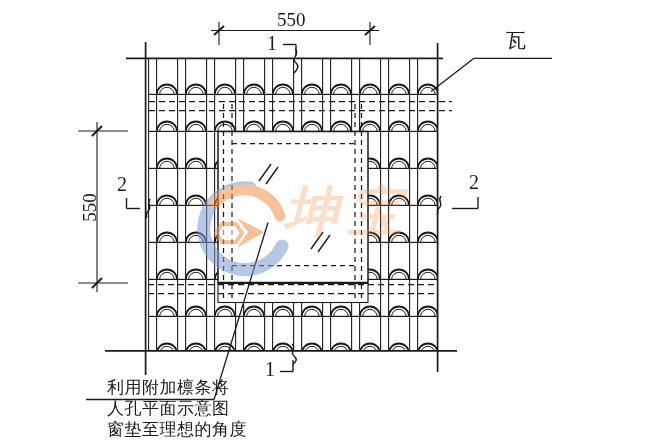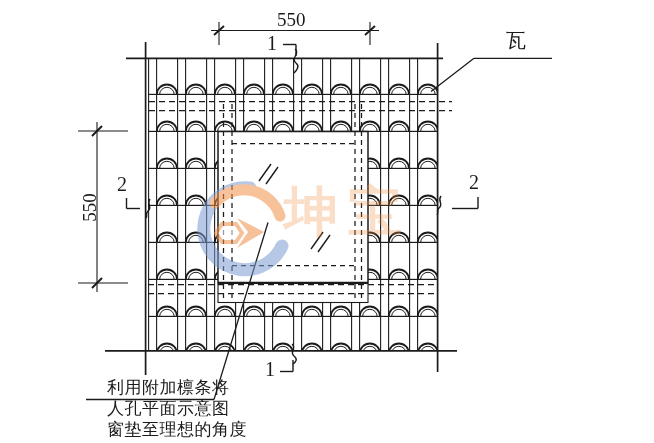--- a/index.html
+++ b/index.html
@@ -129,21 +129,21 @@
       <line x1="318" y1="252" x2="330" y2="235"></line>
     </g>
   </svg>
 
   <svg class="wm-logo" width="112" height="106" viewBox="0 0 112 106" style="left:188px;top:176px;position:absolute;">
     <path d="M62,12 A41,41 0 1 0 94,70" fill="none" stroke="#7b9cd0" stroke-width="13" stroke-linecap="round"></path>
     <path d="M27,27 A38,38 0 0 1 92,40" fill="none" stroke="#f29246" stroke-width="11" stroke-linecap="round"></path>
     <polygon points="49,42 76,56 49,72 60,56" fill="#ef8f45"></polygon>
     <polygon points="34,48 48,48 54,57 48,66 34,66 28,57" fill="#ffffff" stroke="#ef8f45" stroke-width="4"></polygon>
   </svg>
-  <div class="txt wm-cn" style="left:284px;top:184px;">坤宝</div>
+  <div class="txt wm-cn" style="left:284px;top:184px;font-style:italic;">坤宝</div>
 
   <div class="txt dim serifnum" style="left:277px;top:10px;">550</div>
 
   <div class="txt secmark serifnum" style="left:267px;top:33px;">1</div>
 
   <div class="txt tile-label" style="left:506px;top:30px;">瓦</div>
 
   <div class="txt dim serifnum dim-left" style="left:75px;top:198px;">550</div>
 
   <div class="txt secmark serifnum" style="left:117px;top:174px;">2</div>

